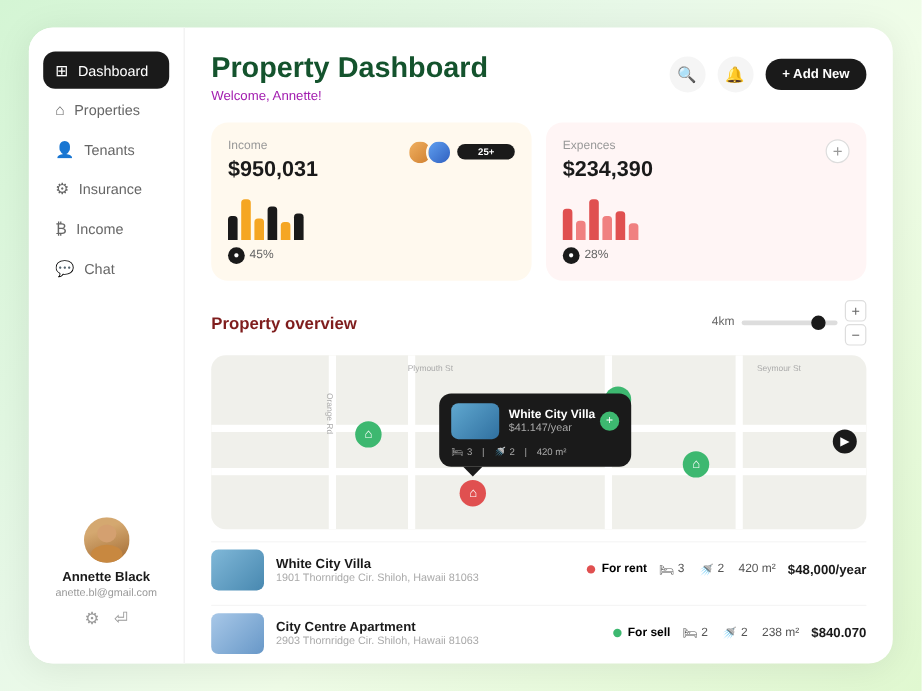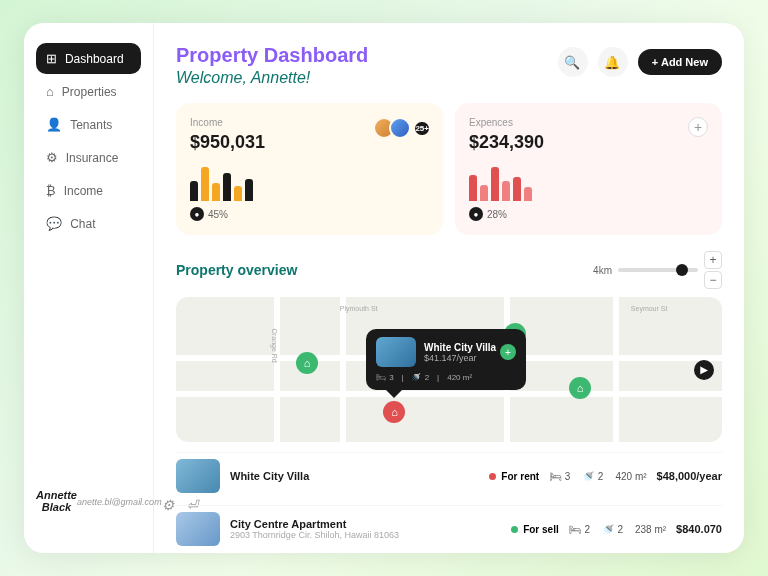--- a/index.html
+++ b/index.html
@@ -69,24 +69,23 @@
     .nav-item.active {
       background: #1a1a1a;
       color: #fff;
     }
     .nav-item .nav-icon { font-size: 13px; }
     .sidebar-bottom {
       margin-top: auto;
     }
     .user-profile {
       display: flex;
-      flex-direction: row;
+      flex-direction: column;
       align-items: center;
       padding: 10px 0;
-      font-style: italic;
     }
     .avatar {
       width: 38px;
       height: 38px;
       border-radius: 50%;
       background: linear-gradient(135deg, #c8a882, #a07850);
       margin-bottom: 6px;
       overflow: hidden;
       display: flex;
       align-items: center;
@@ -129,30 +128,29 @@
       padding: 20px 22px;
       overflow: hidden;
     }
     .top-header {
       display: flex;
       align-items: flex-start;
       justify-content: space-between;
       margin-bottom: 16px;
     }
     .page-title {
-      font-size: 20px;
+      font-size: 24px;
       font-weight: 700;
-      color: #8b5cf6;
+      color: #14532d;
       line-height: 1.2;
     }
     .page-subtitle {
-      font-size: 16px;
-      color: #0f766e;
+      font-size: 11px;
+      color: #a21caf;
       margin-top: 2px;
-      font-style: italic;
     }
     .header-actions {
       display: flex;
       align-items: center;
       gap: 10px;
       margin-top: 4px;
     }
     .icon-btn {
       width: 30px;
       height: 30px;
@@ -228,21 +226,21 @@
       overflow: hidden;
     }
     .mini-avatar:first-child { margin-left: 0; }
     .mini-avatar-a { background: linear-gradient(135deg, #f0b060, #d08030); }
     .mini-avatar-b { background: linear-gradient(135deg, #60a0f0, #3060c0); }
     .count-badge {
       background: #1a1a1a;
       color: #fff;
       font-size: 8px;
       font-weight: 700;
-      padding: 2px 0;
+      padding: 2px 17px;
       border-radius: 8px;
       margin-left: 4px;
     }
     
     .plus-badge {
       position: absolute;
       top: 14px;
       right: 14px;
       width: 20px;
       height: 20px;
@@ -303,21 +301,21 @@
     }
     .overview-header {
       display: flex;
       align-items: center;
       justify-content: space-between;
       margin-bottom: 8px;
     }
     .overview-title {
       font-size: 14px;
       font-weight: 700;
-      color: #0f766e;
+      color: #7f1d1d;
     }
     .map-zoom-control {
       display: flex;
       align-items: center;
       gap: 6px;
       font-size: 10px;
       color: #666;
     }
     .zoom-slider {
       width: 80px;
@@ -719,20 +717,21 @@
         </div>
 
         <div class="nav-arrow">▶</div>
       </div>
 
       <div class="property-list">
         <div class="property-row">
           <div class="prop-thumb"></div>
           <div class="prop-info">
             <div class="prop-name">White City Villa</div>
+            <div class="prop-address">1901 Thornridge Cir. Shiloh, Hawaii 81063</div>
           </div>
           <div class="prop-status status-rent">
             <div class="status-dot"></div>
             <span>For rent</span>
           </div>
           <div class="prop-meta">
             <div class="prop-meta-item">
               <span>🛏</span>
               <span>3</span>
             </div>

